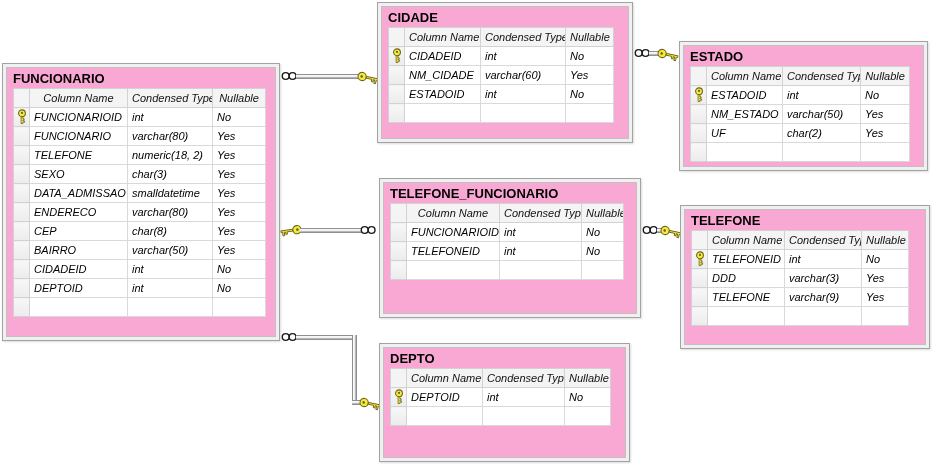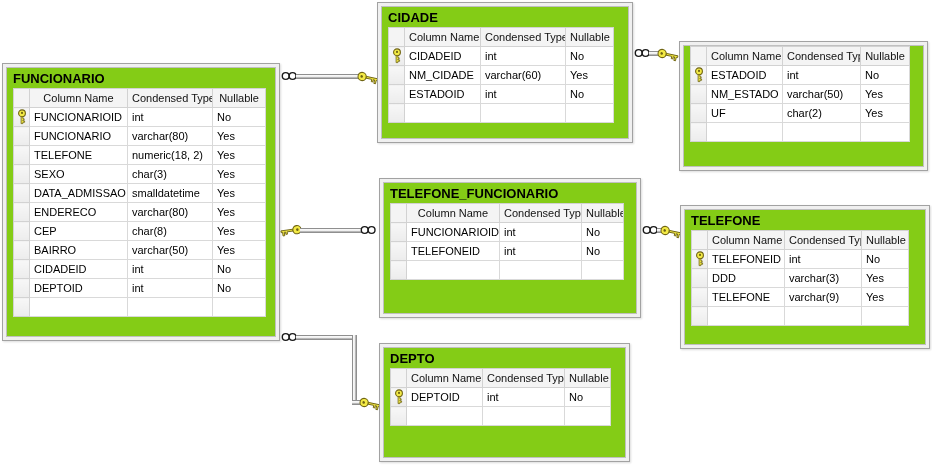--- a/index.html
+++ b/index.html
@@ -9,28 +9,28 @@
     font-family:"Liberation Sans","DejaVu Sans",sans-serif;
   }
   
   .table-window {
     position:absolute; box-sizing:border-box;
     background:#f0f0f0; border:1px solid #a2a2a2; padding:3px;
     box-shadow:1px 1px 2px rgba(0,0,0,.14);
   }
   .tw-inner {
     box-sizing:border-box; width:100%; height:100%;
-    background:#84cc16; border:1px solid #c0c0c0; overflow:hidden;
+    background:#f9a8d4; border:1px solid #c0c0c0; overflow:hidden;
   }
   .tw-title {
     font-size:13px; font-weight:bold; color:#000;
     padding:3px 6px 2px 6px; white-space:nowrap; cursor:default;
   }
   .tw-grid { margin-left:6px; }
-  table.grid { border-collapse:collapse; table-layout:fixed; }
+  table.grid { border-collapse:collapse; table-layout:fixed;font-style:italic; }
   table.grid td {
     box-sizing:border-box; height:19px; border:1px solid #d9d9d9;
     font-size:11px; color:#000; padding:0 4px; vertical-align:middle;
     overflow:hidden; white-space:nowrap;
   }
   table.grid td.sel {
     background:linear-gradient(to bottom,#f7f7f7,#ececec);
     border-color:#d2d2d2; text-align:center; padding:0; line-height:0;
   }
   table.grid tr.ghead td {
@@ -260,20 +260,21 @@
                 <td class="cell"></td>
               </tr>
             </tbody>
           </table>
         </div>
     </div>
   </div>
 
   <div class="table-window" style="left:679px;top:41px;width:249px;height:130px">
     <div class="tw-inner">
+      <div class="tw-title">ESTADO</div>
       <div class="tw-grid">
           <table class="grid" style="width:219px">
             <colgroup>
               <col style="width:16px">
               <col style="width:76px">
               <col style="width:78px">
               <col style="width:49px">
             </colgroup>
             <tbody>
               <tr class="ghead">

